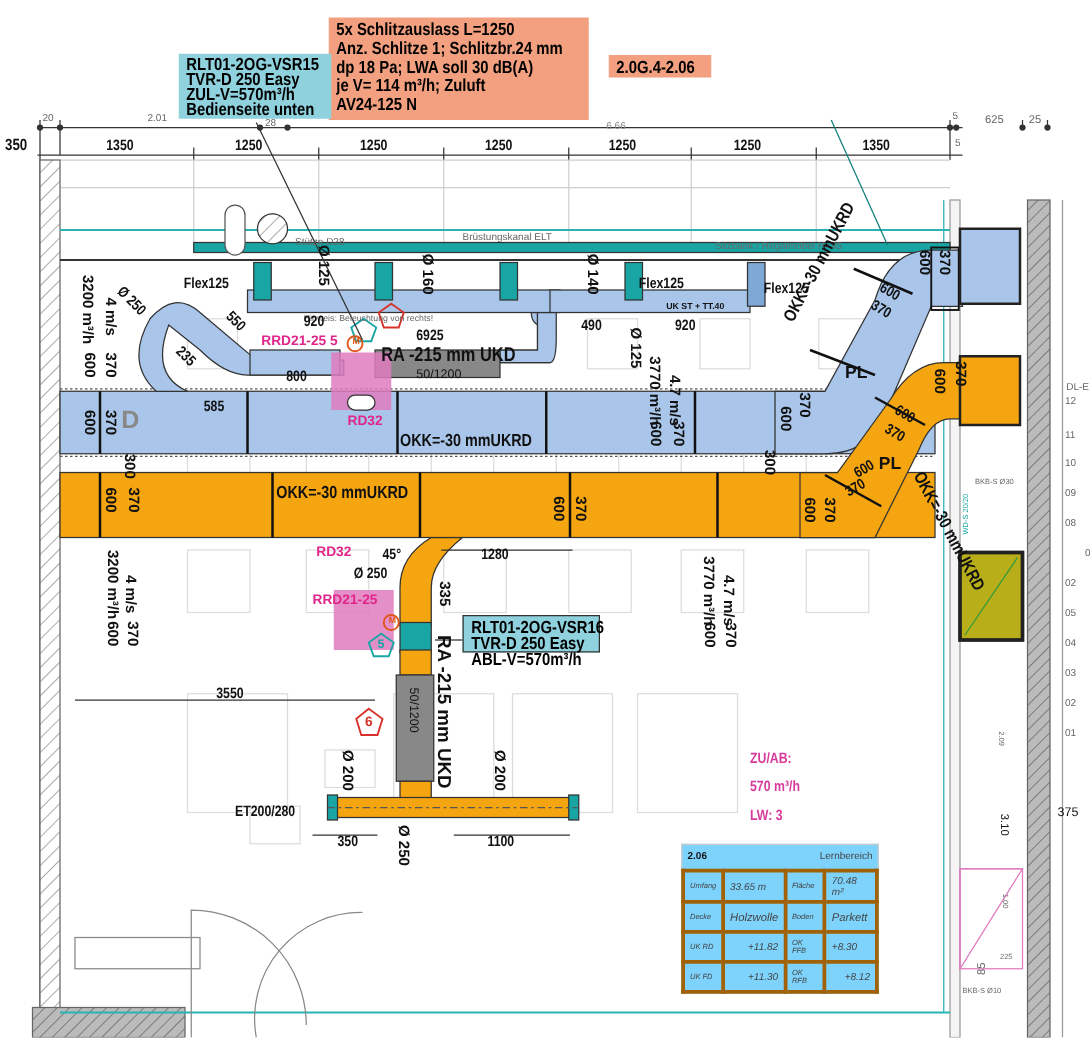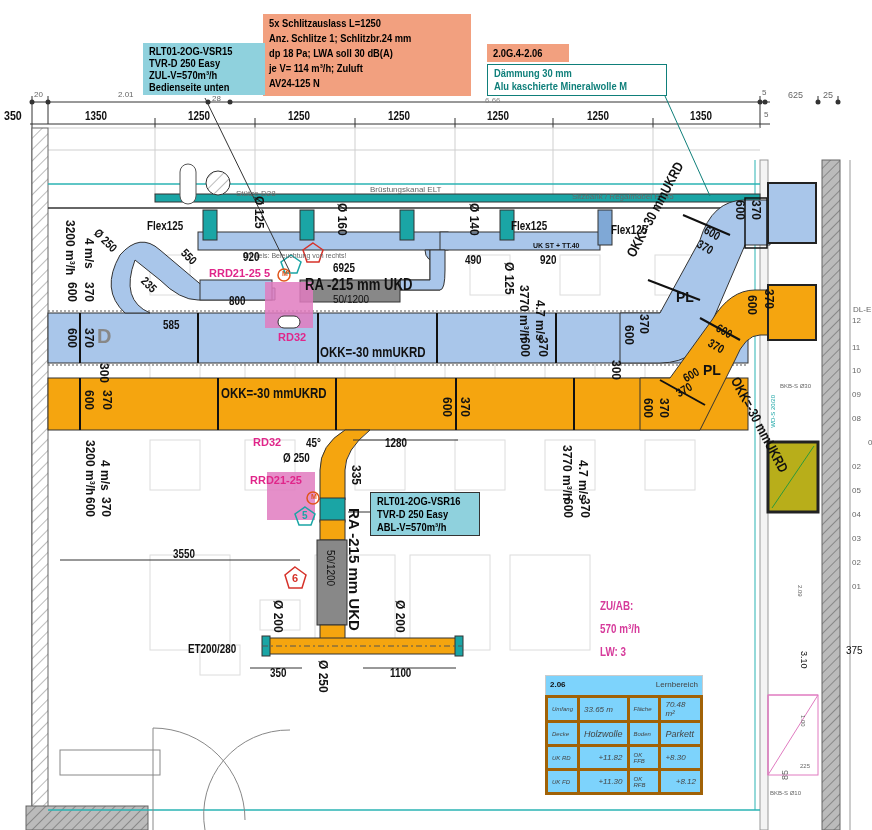--- a/index.html
+++ b/index.html
@@ -3,21 +3,21 @@
 <meta charset="utf-8">
 <style>
   html,body{margin:0;padding:0;background:#fff;}
   body{width:872px;height:830px;position:relative;overflow:hidden;font-family:"Liberation Sans",sans-serif;}
   #stage{position:absolute;left:0;top:0;width:872px;height:830px;}
   .abs{position:absolute;}
   .lbl{position:absolute;white-space:nowrap;font-family:"Liberation Sans",sans-serif;color:#111;}
   .dim{font-size:12px;font-weight:bold;transform:scaleX(0.82);transform-origin:left center;}
   .dimv{font-size:12px;font-weight:bold;writing-mode:vertical-rl;}
   .small{font-size:8px;color:#666;}
-  .note-box{position:absolute;font-size:11px;font-weight:bold;line-height:15px;padding:2px 6px;box-sizing:border-box;}
+  .note-box{position:absolute;font-size:14px;font-weight:bold;line-height:15px;padding:2px 6px;box-sizing:border-box;}
   .note-box div{transform:scaleX(0.85);transform-origin:left center;white-space:nowrap;}
   .magenta{color:#e0268a;}
   .okk{font-size:14px;font-weight:bold;transform:scaleX(0.82);transform-origin:left center;}
   table.room{border-collapse:collapse;font-size:8px;color:#444;}
   table.room td{border:3px solid #a16207;padding:2px 4px;height:17px;font-style:italic;}
 </style>
 </head>
 <body>
 
 <div id="stage">
@@ -216,26 +216,22 @@
     <div>RLT01-2OG-VSR15</div>
     <div>TVR-D 250 Easy</div>
     <div>ZUL-V=570m³/h</div>
     <div>Bedienseite unten</div>
   </div>
 
   <div class="note-box" style="left:487px;top:44px;width:82px;height:18px;background:#f2a07f;line-height:14px;">
     <div>2.0G.4-2.06</div>
   </div>
 
-  <div class="note-box" style="left:487px;top:64px;width:180px;height:32px;border:1.5px solid #0f7f7a;color:#0f7f7a;background:#fff;line-height:13px;">
-    <div>Dämmung 30 mm</div>
-    <div>Alu kaschierte Mineralwolle M</div>
-  </div>
-
-  <div class="note-box" style="left:370px;top:492px;width:110px;height:44px;background:#8fd1dd;border:1px solid #333;line-height:13px;">
+
+  <div class="note-box" style="left:370px;top:492px;width:110px;height:30px;background:#8fd1dd;border:1px solid #333;line-height:13px;">
     <div>RLT01-2OG-VSR16</div>
     <div>TVR-D 250 Easy</div>
     <div>ABL-V=570m³/h</div>
   </div>
 
   <div class="abs" style="left:600px;top:595px;font-size:12px;font-weight:bold;color:#d63b9b;line-height:23px;">
     <div style="transform:scaleX(0.82);transform-origin:left;">ZU/AB:</div>
     <div style="transform:scaleX(0.82);transform-origin:left;">570 m³/h</div>
     <div style="transform:scaleX(0.82);transform-origin:left;">LW: 3</div>
   </div>

